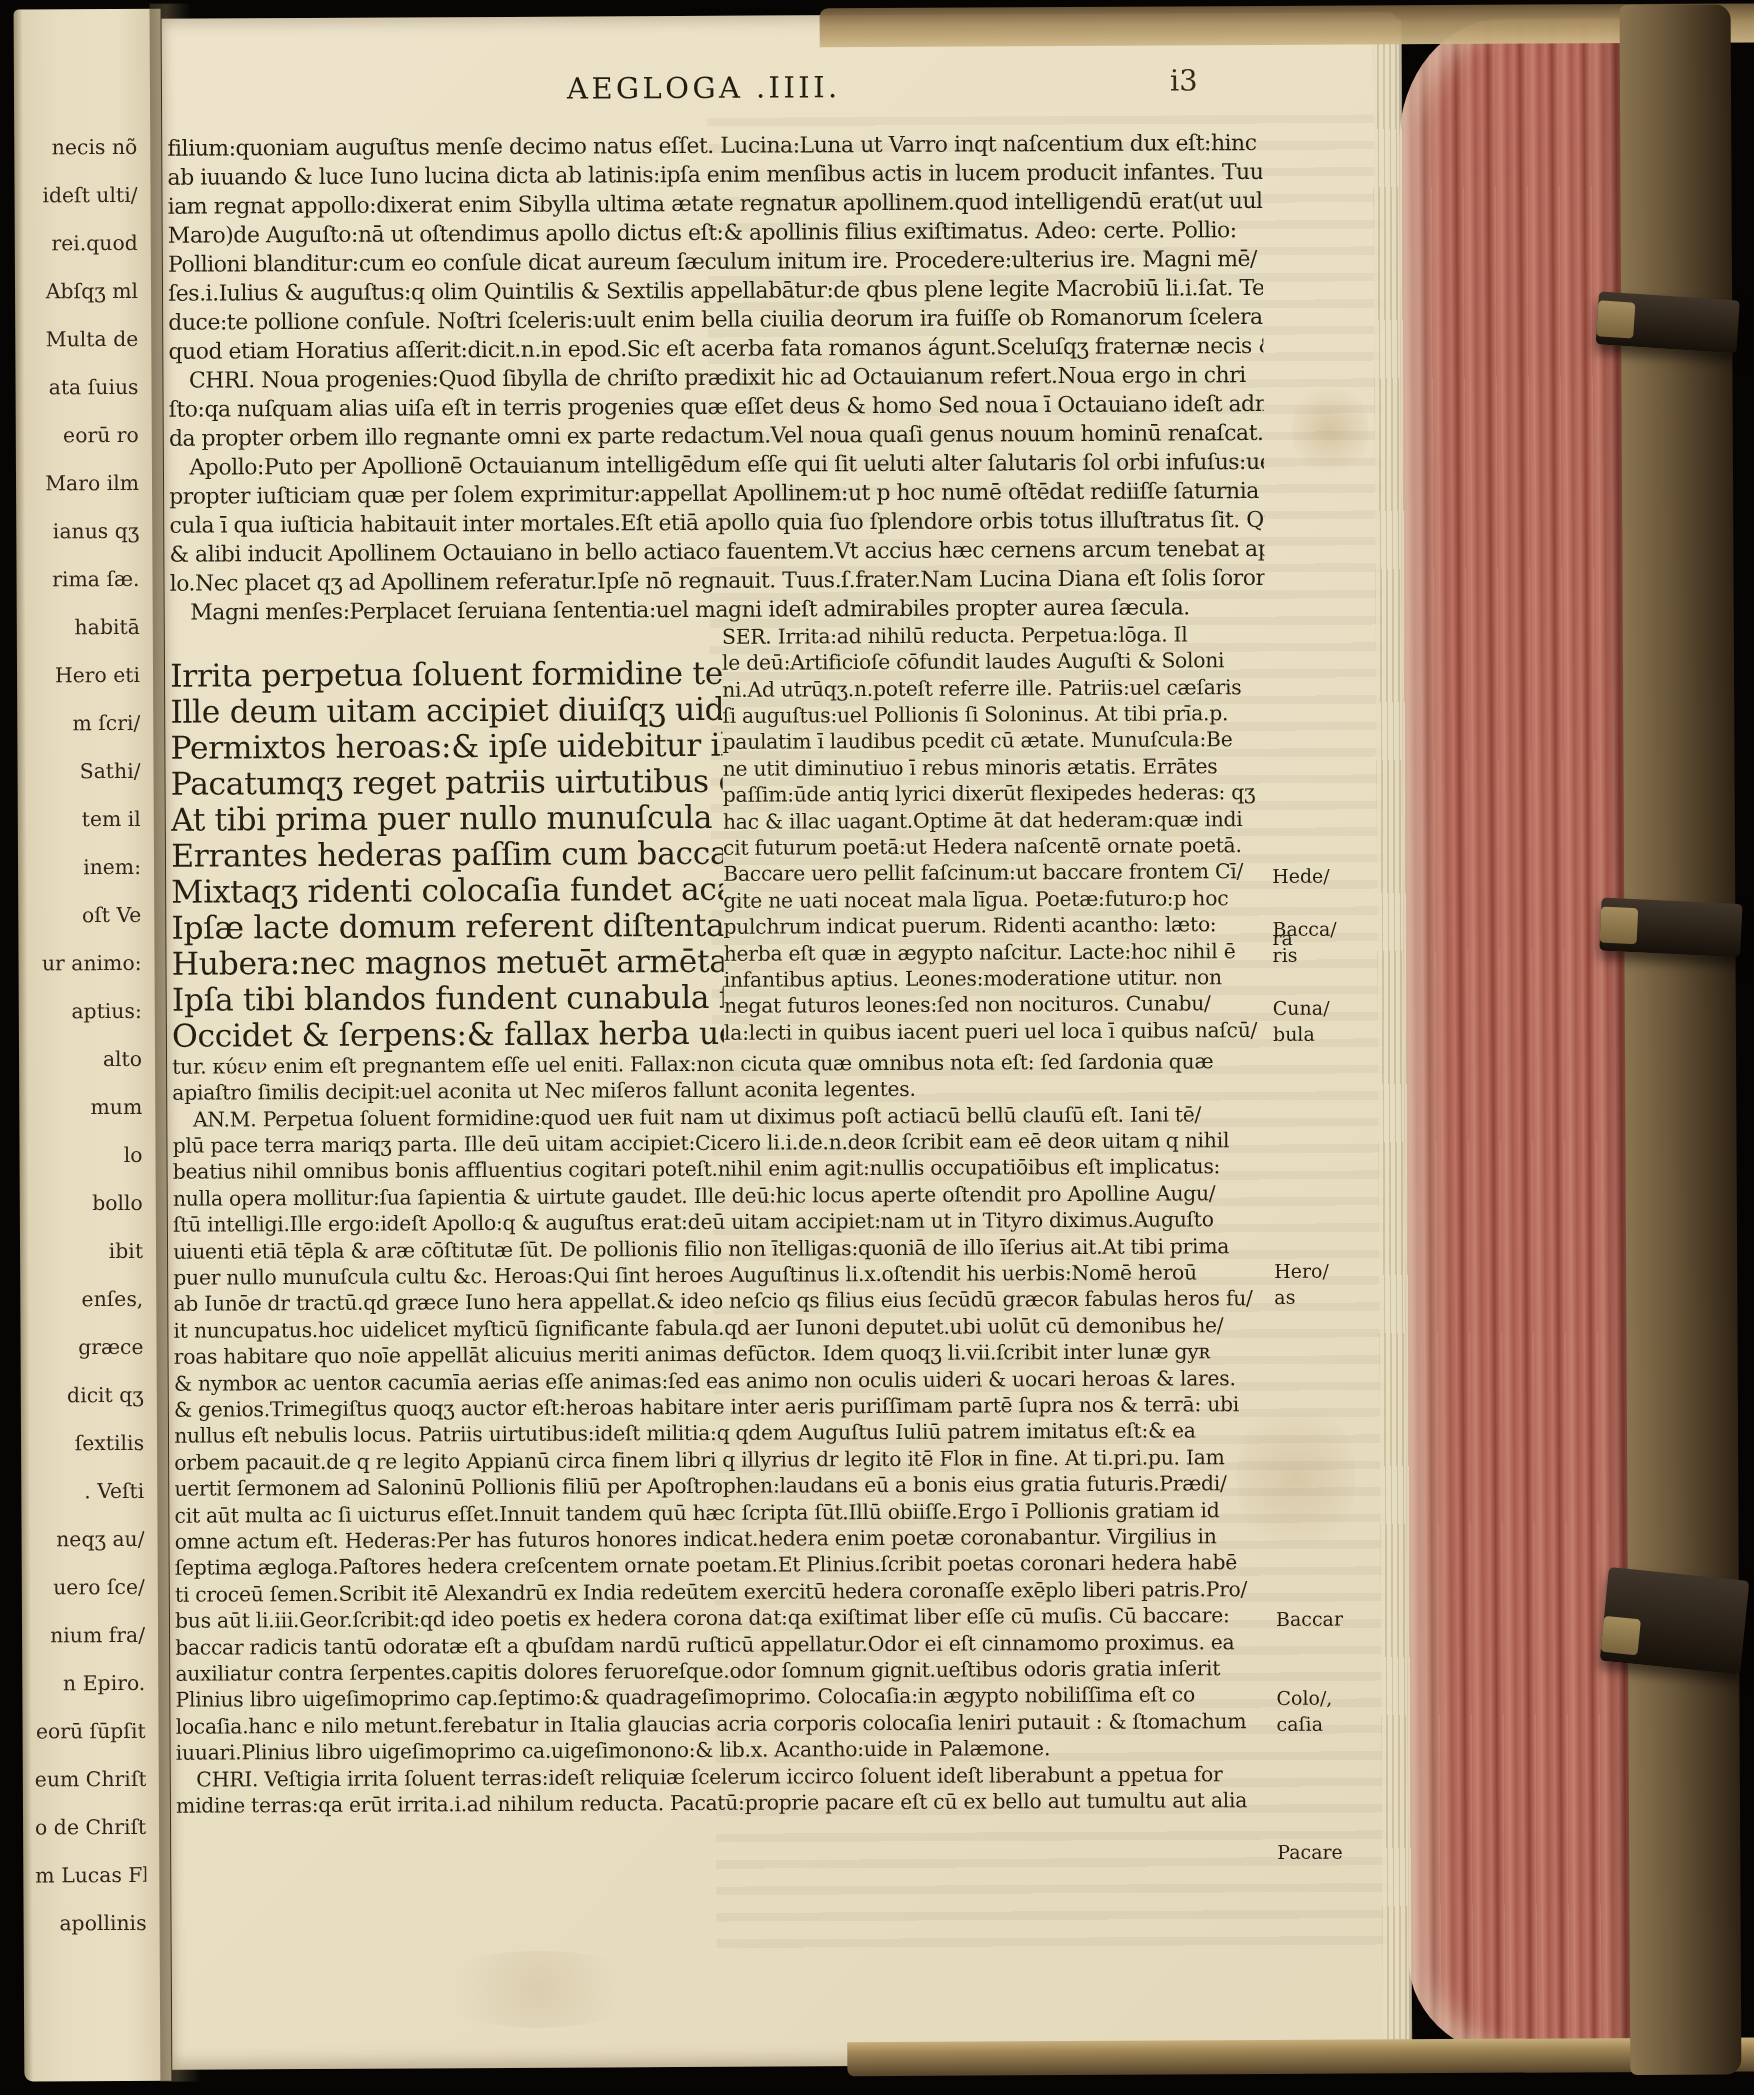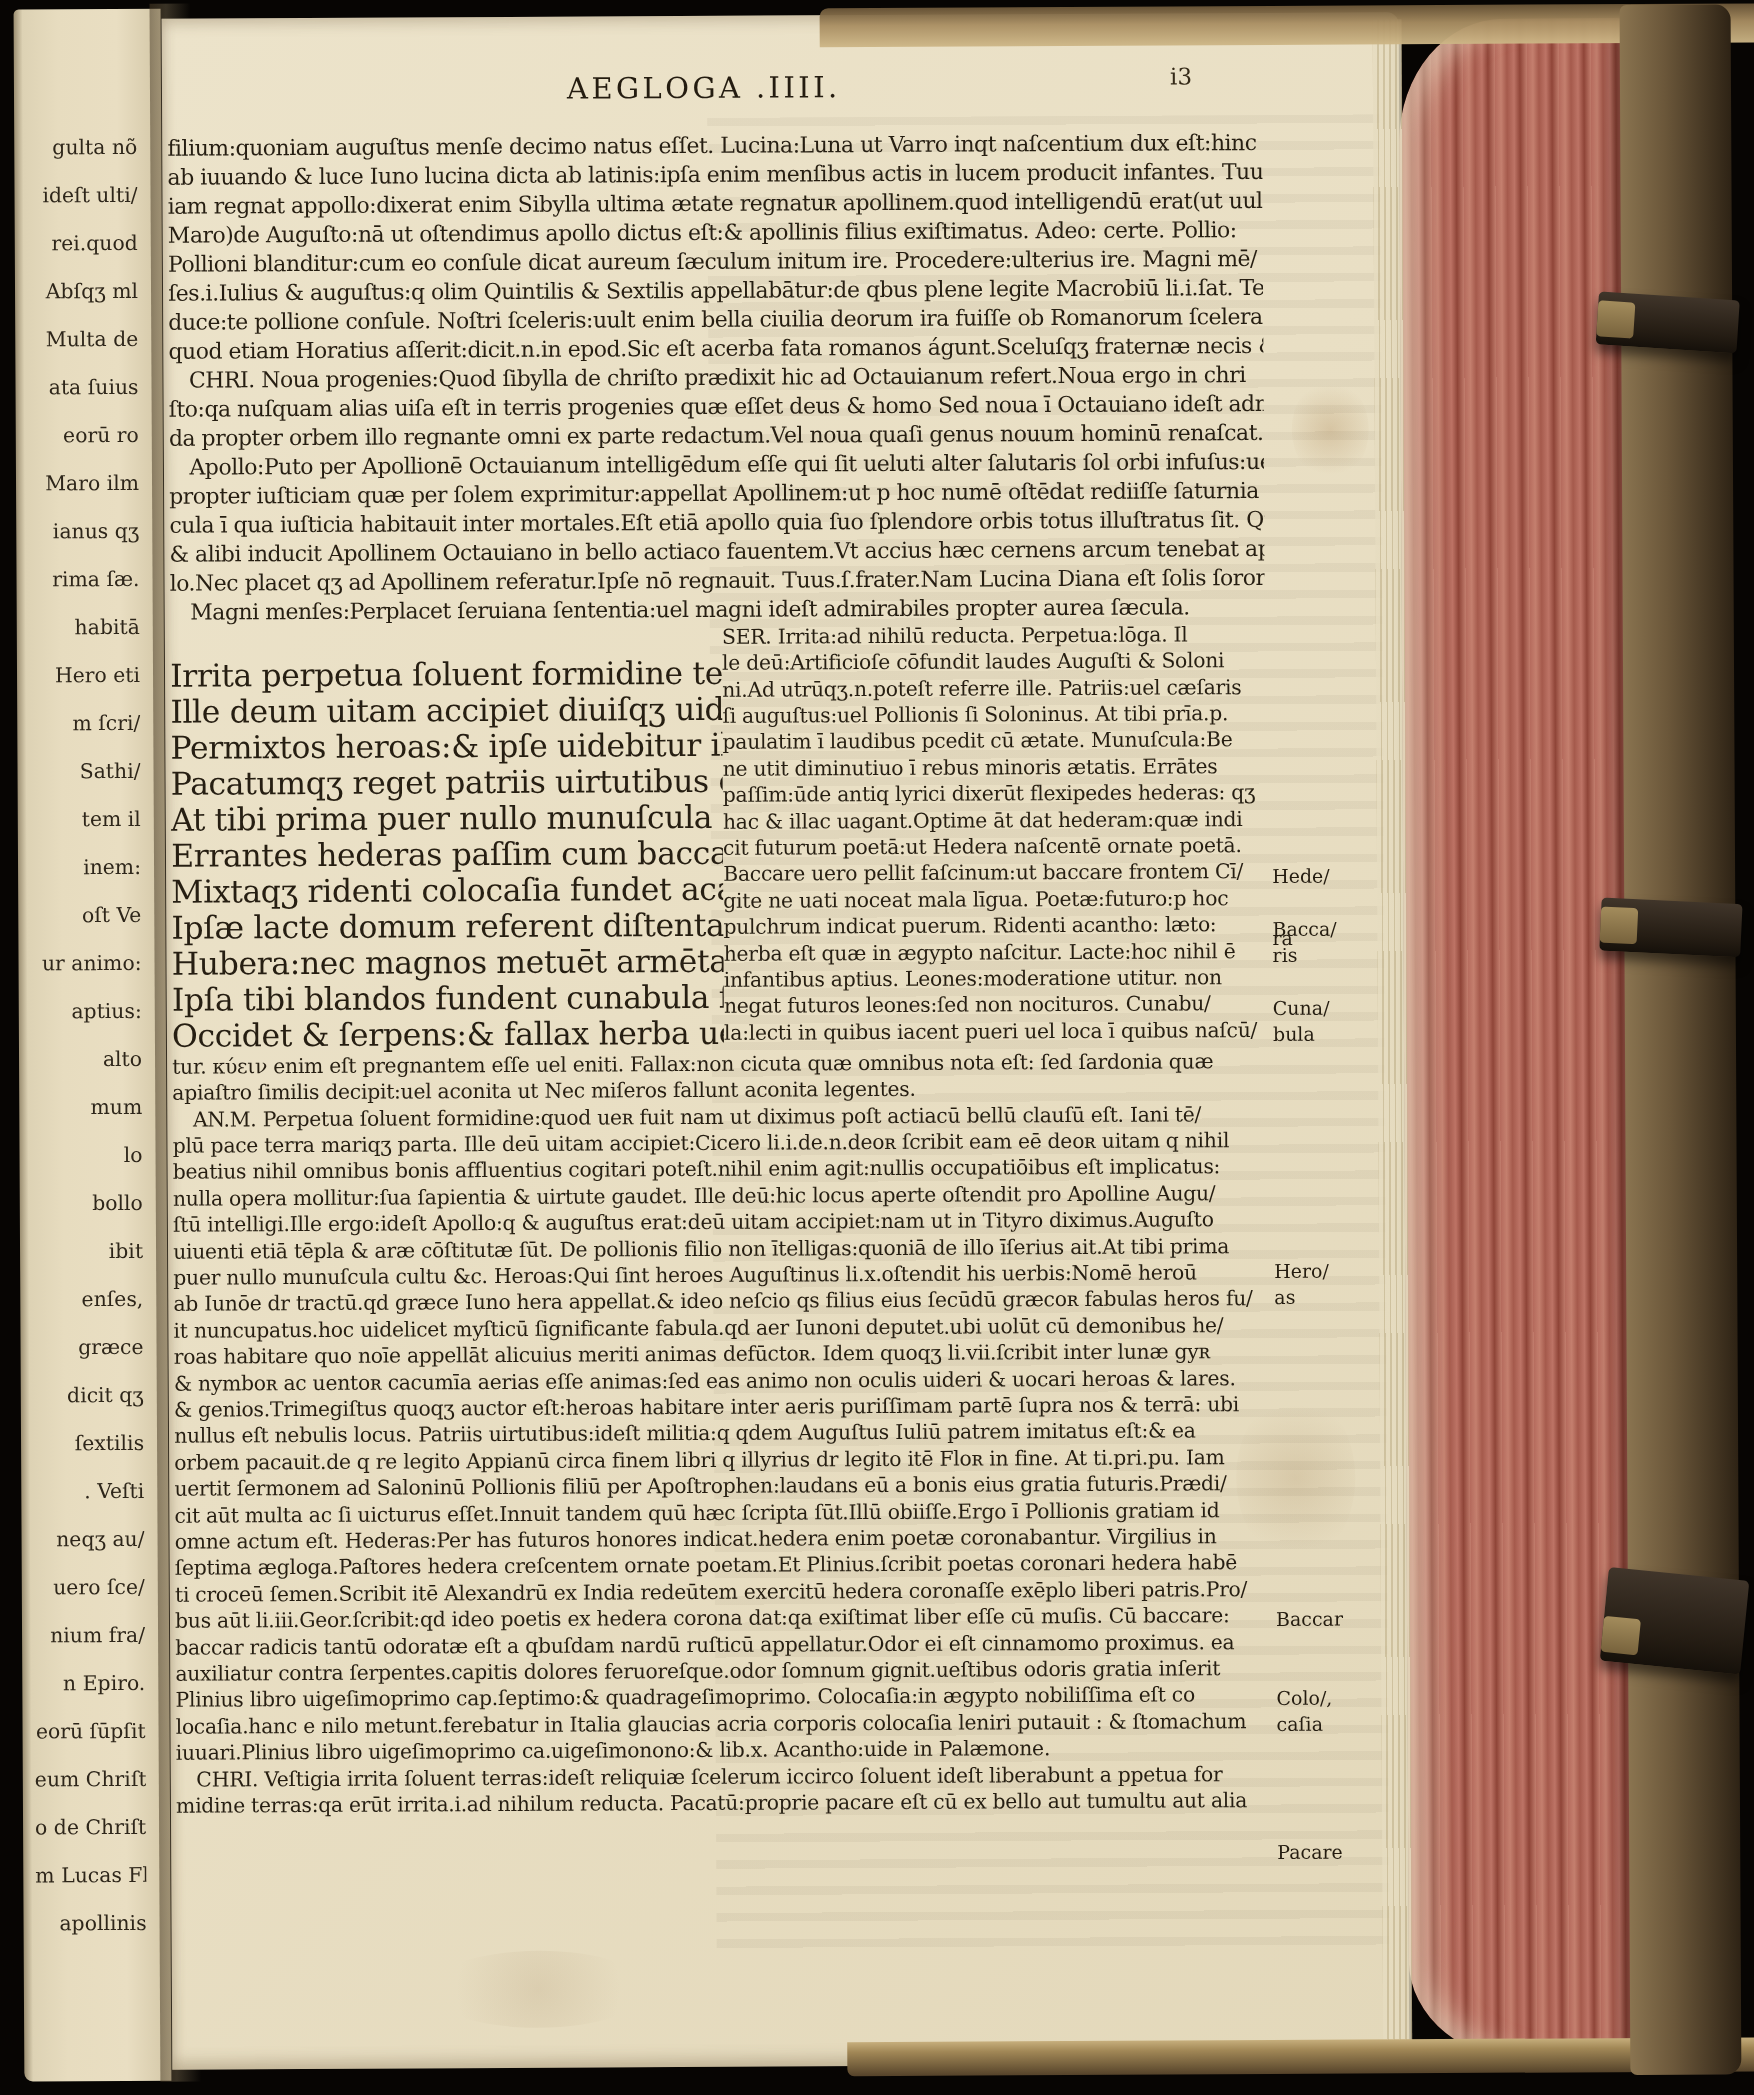--- a/index.html
+++ b/index.html
@@ -28,21 +28,21 @@
         background:radial-gradient(circle,rgba(168,130,80,.28),rgba(168,130,80,0) 70%);}
   .page .stain2{position:absolute;right:51px;top:1380px;width:119px;height:170px;border-radius:50%;
         background:radial-gradient(circle,rgba(160,128,82,.2),rgba(160,128,82,0) 70%);}
   .page .stain3{position:absolute;left:256px;top:1934px;width:221px;height:77px;border-radius:50%;
         background:radial-gradient(circle,rgba(150,120,80,.14),rgba(150,120,80,0) 70%);}
 
   .content{position:absolute;left:5.1px;top:0;width:1107px;padding:55px 0 0 0;color:#261e12;}
 
   .pghead{position:relative;height:39px;margin-bottom:20.4px;}
   .pghead .title{position:absolute;left:400px;top:0;font-size:29px;letter-spacing:3.4px;color:#241c10;}
-  .pghead .folio{position:absolute;left:1003px;top:-5.1px;font-size:23px;color:#352a18;}
+  .pghead .folio{position:absolute;left:1003px;top:-5.1px;font-size:29px;color:#352a18;}
 
   .blk{white-space:nowrap;overflow:hidden;}
   .large{font-size:22px;line-height:29px;letter-spacing:-0.5px;width:1095px;}
   .small{font-size:20.4px;line-height:26.4px;letter-spacing:-0.3px;width:1099px;}
   .indent > .line:first-child{text-indent:20.4px;}
 
   .cols{display:flex;align-items:flex-start;}
   .poem{width:552px;margin-top:31px;font-size:31.5px;line-height:36px;letter-spacing:-0.4px;white-space:nowrap;overflow:hidden;}
   .sercol{width:545px;font-size:20.4px;line-height:26.4px;letter-spacing:-0.3px;white-space:nowrap;overflow:hidden;}
 
@@ -80,21 +80,21 @@
      background:repeating-linear-gradient(180deg,#3a2c18 0 8.5px,transparent 8.5px 26.4px);}
 </style>
 </head>
 <body>
 
 <div class="scene">
   <div class="book">
 
     <div class="facing">
       <div class="frags">
-          <div class="frag-line">gulta nõ</div>
+          <div class="frag-line">necis nõ</div>
           <div class="frag-line">ideſt ulti/</div>
           <div class="frag-line">rei.quod</div>
           <div class="frag-line">Abſqʒ ml</div>
           <div class="frag-line">Multa de</div>
           <div class="frag-line">ata ſuius</div>
           <div class="frag-line">eorū ro</div>
           <div class="frag-line">Maro ilm</div>
           <div class="frag-line">ianus qʒ</div>
           <div class="frag-line">rima ſæ.</div>
           <div class="frag-line">habitā</div>

